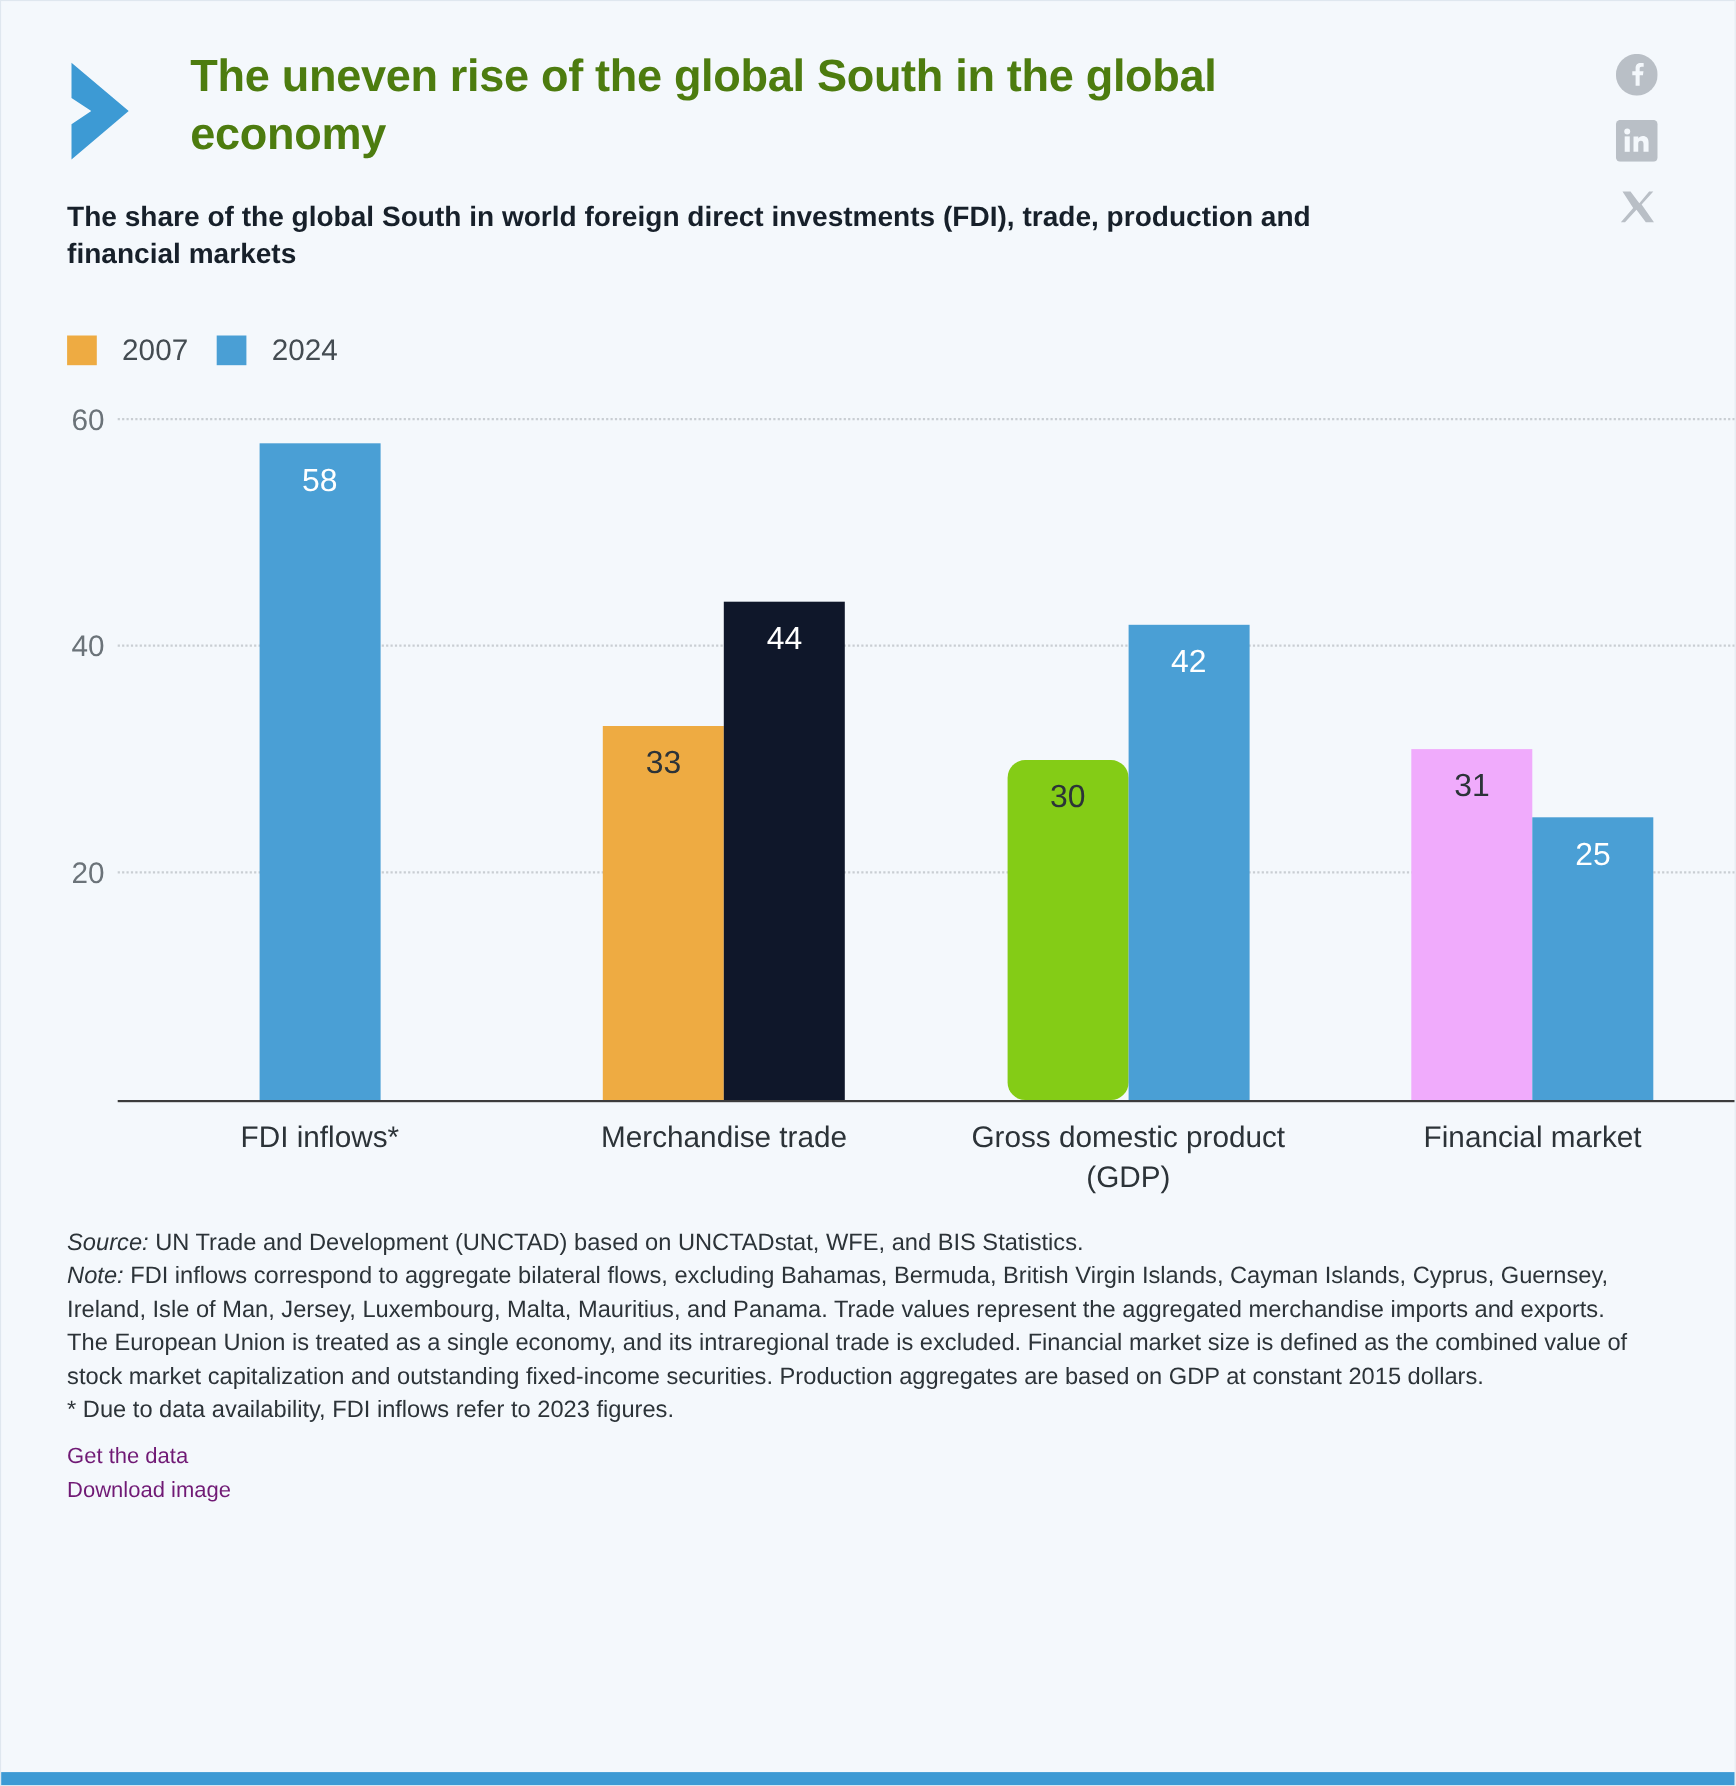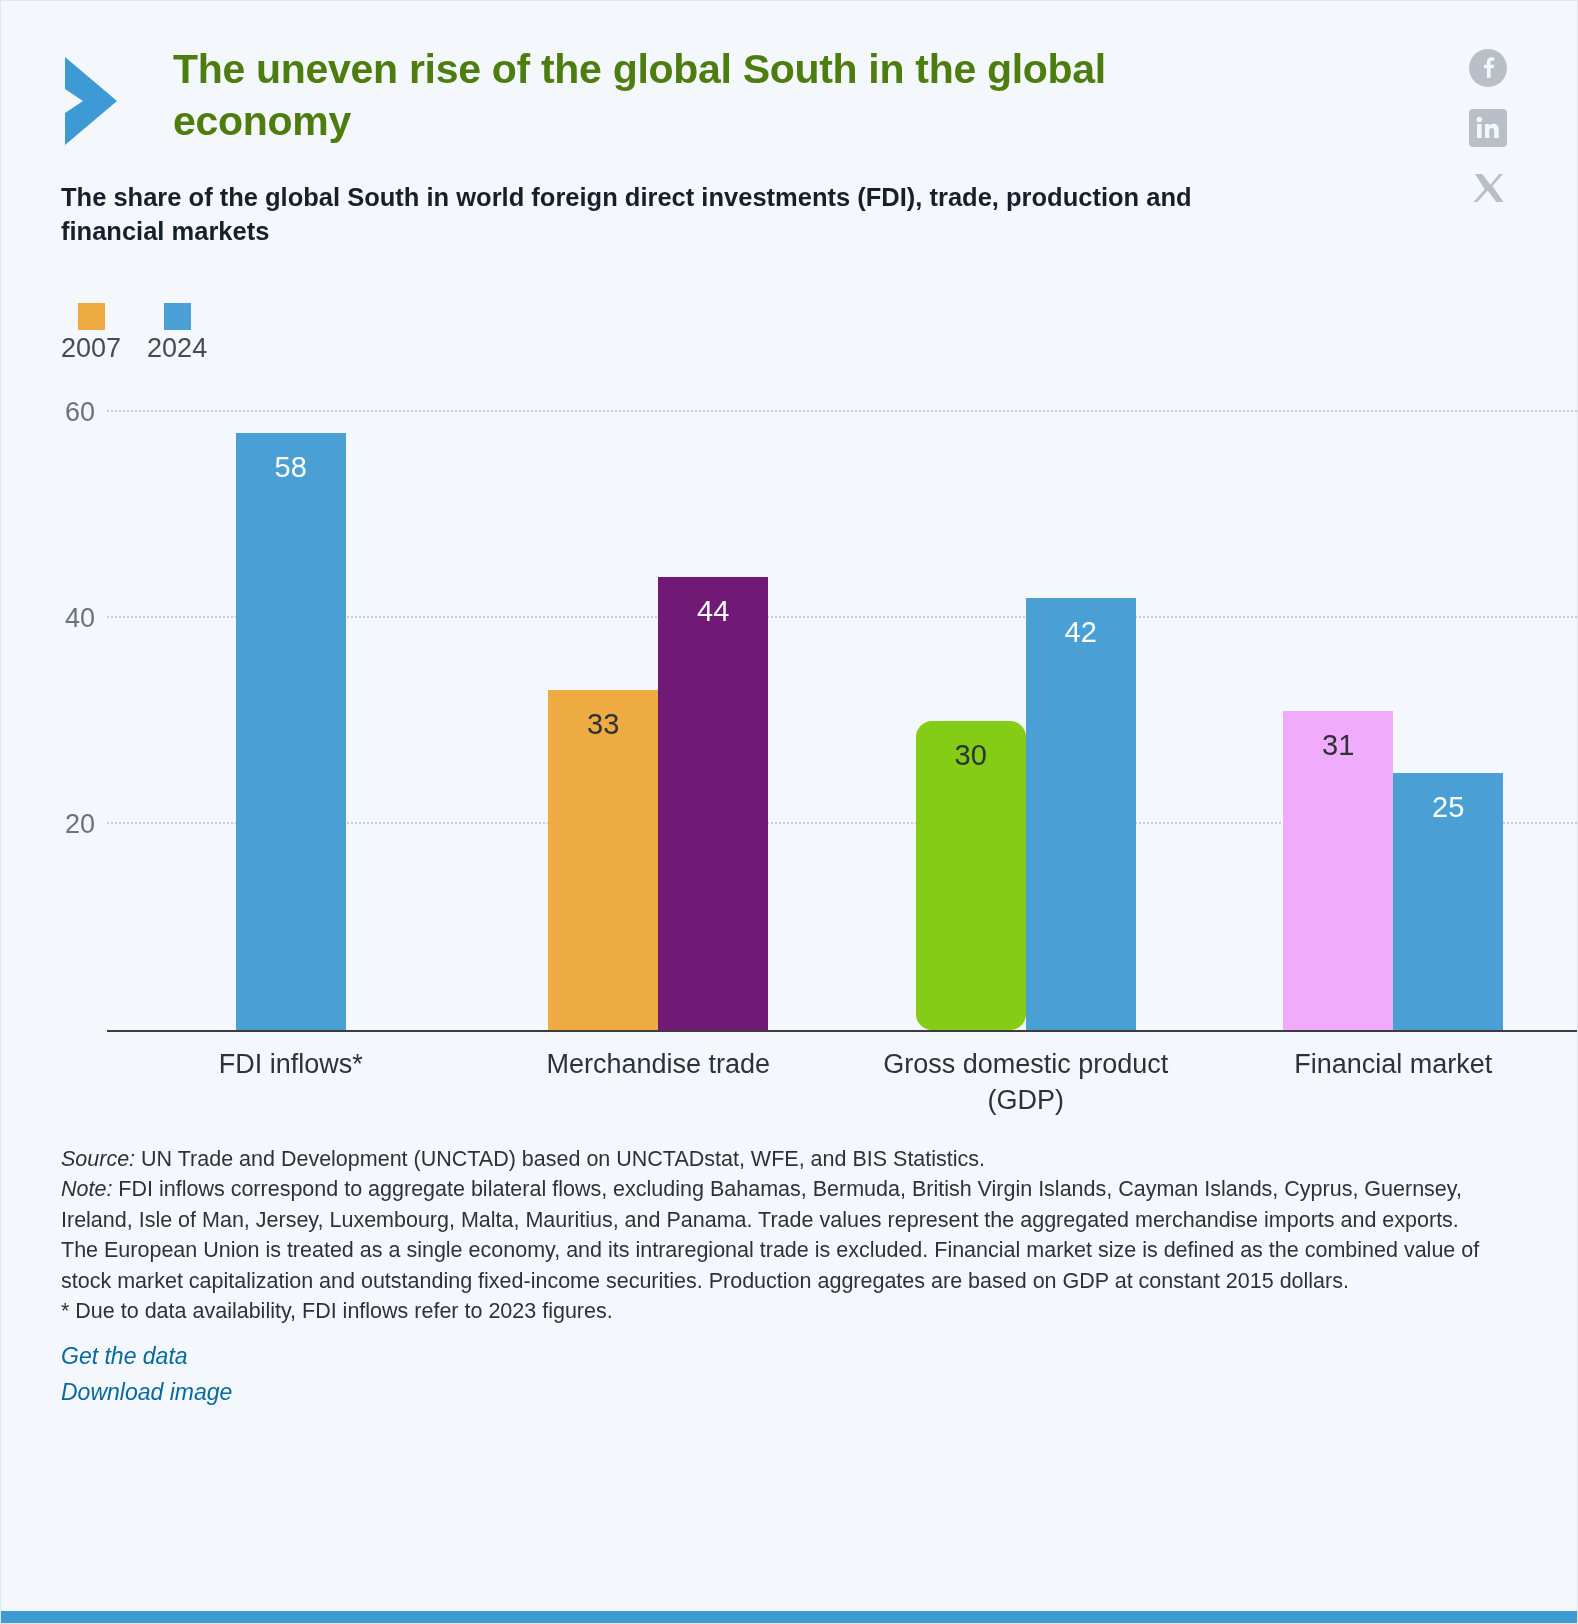--- a/index.html
+++ b/index.html
@@ -60,21 +60,21 @@
   }
   .social svg { display: block; }
 
   
   .legend {
     display: flex;
     align-items: center;
     gap: 26px;
     margin: 54px 0 0 60px;
   }
-  .legend-item { display: flex; align-items: center; gap: 3px; flex-direction: column; }
+  .legend-item { display: flex; align-items: center; gap: 23px; }
   .legend-swatch { width: 27px; height: 27px; display: inline-block; }
   .legend-label { font-size: 27px; color: #444c52; }
 
   
   .chart-area {
     position: relative;
     margin: 28px 0 0 0;
     height: 700px;
     padding-left: 60px;
   }
@@ -155,25 +155,24 @@
     font-size: 21.5px;
     color: #2c3338;
     line-height: 1.42;
     max-width: 1420px;
   }
   .footer p { margin: 0; }
   .footer .ital { font-style: italic; }
   .links { margin-top: 12px; }
   .links a {
     display: block;
-    color: #0369a1;
+    color: #701a75;
     text-decoration: none;
-    font-size: 23px;
+    font-size: 20px;
     line-height: 1.55;
-    font-style: italic;
   }
   .bottom-bar {
     position: absolute;
     left: 0; right: 0; bottom: 0;
     height: 12px;
     background: #3d9ad4;
   }
 </style>
 </head>
 <body>
@@ -248,21 +247,21 @@
           </div>
         </div>
 
         <div class="group">
           <div class="bar-wrap">
             <div class="bar" style="height:53.23%;background:#eeab42;">
               <span class="bar-value dark">33</span>
             </div>
           </div>
           <div class="bar-wrap">
-            <div class="bar" style="height:70.97%;background:#701a75;">
+            <div class="bar" style="height:70.97%;background:#0f172a;">
               <span class="bar-value">44</span>
             </div>
           </div>
         </div>
 
         <div class="group">
           <div class="bar-wrap">
             <div class="bar" style="height:48.39%;background:#84cc16;border-radius:16px;">
               <span class="bar-value dark">30</span>
             </div>

